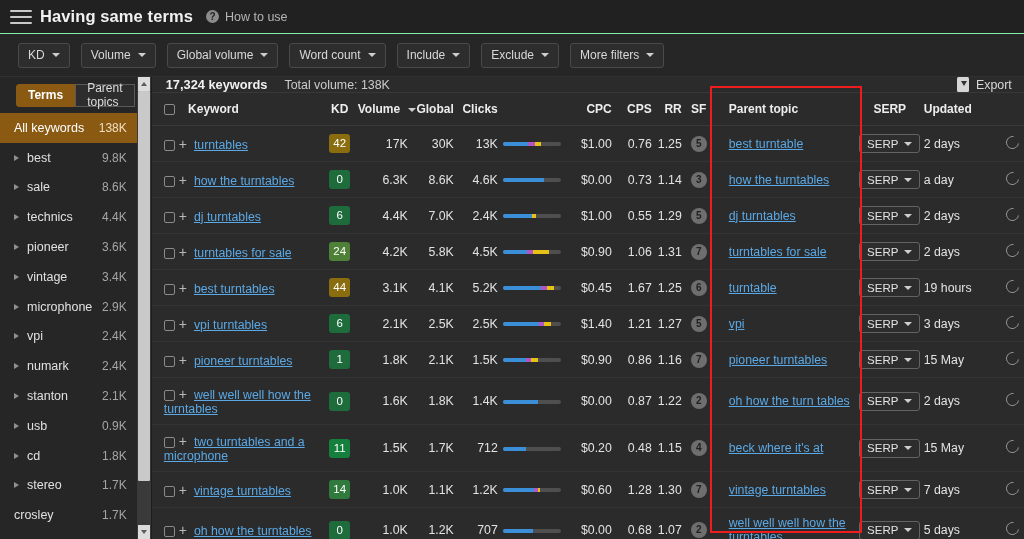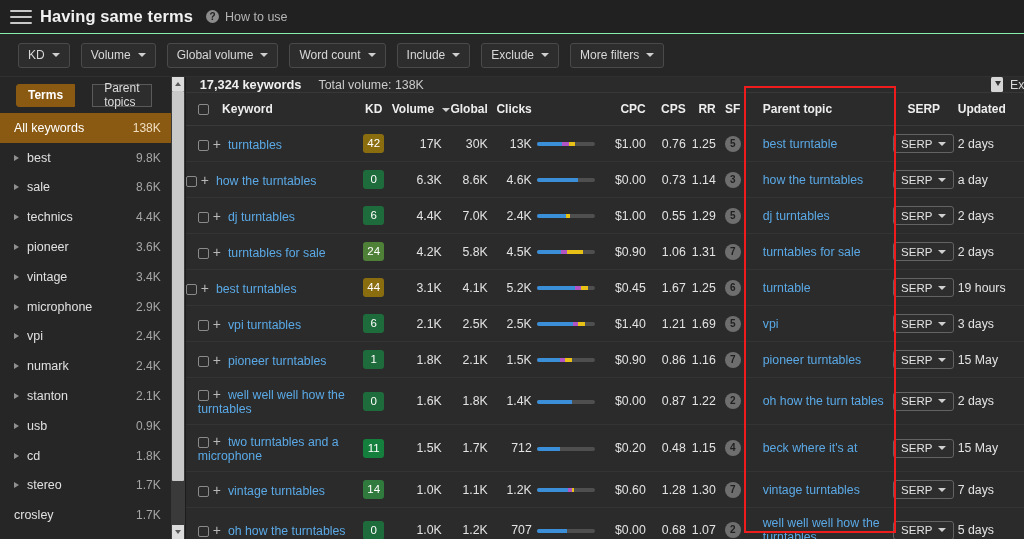--- a/index.html
+++ b/index.html
@@ -80,21 +80,21 @@
     width: 196px;
     background: #262626;
     position: relative;
     border-right: 1px solid #1d1d1d;
     display: flex; flex-direction: column;
   }
   #tabs-row {
     height: 36px;
     display: flex; align-items: center;
     padding-left: 16px;
-    gap: 17px;
+    gap: 0;
   }
   .tab {
     height: 23px;
     font-size: 12px;
     display: flex; align-items: center;
     padding: 0 11px;
     border: 1px solid #5a5a5a;
     cursor: pointer;
     color: #dcdcdc;
     background: #2d2d2d;
@@ -193,21 +193,21 @@
   }
   th.l, td.l { text-align: left; }
   th.c, td.c { text-align: center; }
   tbody td {
     font-size: 12.3px; color: #e3e3e3;
     padding: 8px 0;
     border-bottom: 1px solid #343434;
     text-align: right;
     vertical-align: middle;
   }
-  .kwlink { color: #5aa9e6; cursor: pointer; }
+  .kwlink { color: #5aa9e6; cursor: pointer; text-decoration: underline; }
   .plus { color: #b9b9b9; font-size: 14px; padding: 0 7px 0 4px; cursor: pointer; }
   .chk {
     width: 11px; height: 11px; border: 1px solid #8a8a8a;
     border-radius: 2px; display: inline-block; vertical-align: middle; cursor: pointer;
   }
   .kd-badge {
     display: inline-block; min-width: 21px; height: 19px; line-height: 19px;
     border-radius: 3px; color: #fff; font-size: 11.5px; text-align: center;
     padding: 0 4px;
   }
@@ -450,21 +450,21 @@
             <td class="c"><span class="sf-badge">5</span></td>
             <td class="l" style="padding-left:13px"><span class="kwlink">best turntable</span></td>
             <td class="c"><span class="serp-btn">
                 <span>SERP</span>
                 <span class="caret"></span>
               </span></td>
             <td class="l">2 days</td>
             <td class="c"><span class="refresh"></span></td>
           </tr>
           <tr>
-            <td class="l" style=""><span class="chk"></span><span class="plus">+</span><span class="kwlink">how the turntables</span></td>
+            <td class="l" style="padding-left:12px"><span class="chk"></span><span class="plus">+</span><span class="kwlink">how the turntables</span></td>
             <td class="c"><span class="kd-badge" style="background:#1e6b3c">0</span></td>
             <td>6.3K</td>
             <td>8.6K</td>
             <td>4.6K</td>
             <td class="c"><span class="bar">
                 <i class="b" style="width:72%"></i>
                 <i class="p" style="width:0%"></i>
                 <i class="y" style="width:0%"></i>
               </span></td>
             <td>$0.00</td>
@@ -519,21 +519,21 @@
             <td class="c"><span class="sf-badge">7</span></td>
             <td class="l" style="padding-left:13px"><span class="kwlink">turntables for sale</span></td>
             <td class="c"><span class="serp-btn">
                 <span>SERP</span>
                 <span class="caret"></span>
               </span></td>
             <td class="l">2 days</td>
             <td class="c"><span class="refresh"></span></td>
           </tr>
           <tr>
-            <td class="l" style="padding-left:0"><span class="chk"></span><span class="plus">+</span><span class="kwlink">best turntables</span></td>
+            <td class="l" style="padding-left:12px"><span class="chk"></span><span class="plus">+</span><span class="kwlink">best turntables</span></td>
             <td class="c"><span class="kd-badge" style="background:#8a6d0f">44</span></td>
             <td>3.1K</td>
             <td>4.1K</td>
             <td>5.2K</td>
             <td class="c"><span class="bar">
                 <i class="b" style="width:66%"></i>
                 <i class="p" style="width:10%"></i>
                 <i class="y" style="width:12%"></i>
               </span></td>
             <td>$0.45</td>
@@ -554,21 +554,21 @@
             <td>2.1K</td>
             <td>2.5K</td>
             <td>2.5K</td>
             <td class="c"><span class="bar">
                 <i class="b" style="width:63%"></i>
                 <i class="p" style="width:9%"></i>
                 <i class="y" style="width:12%"></i>
               </span></td>
             <td>$1.40</td>
             <td>1.21</td>
-            <td>1.69</td>
+            <td>1.27</td>
             <td class="c"><span class="sf-badge">5</span></td>
             <td class="l" style="padding-left:13px"><span class="kwlink">vpi</span></td>
             <td class="c"><span class="serp-btn">
                 <span>SERP</span>
                 <span class="caret"></span>
               </span></td>
             <td class="l">3 days</td>
             <td class="c"><span class="refresh"></span></td>
           </tr>
           <tr>

